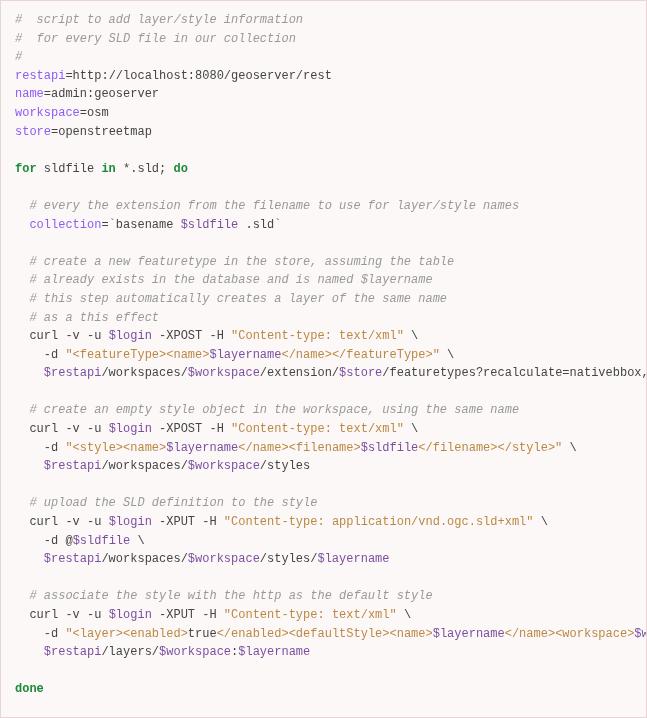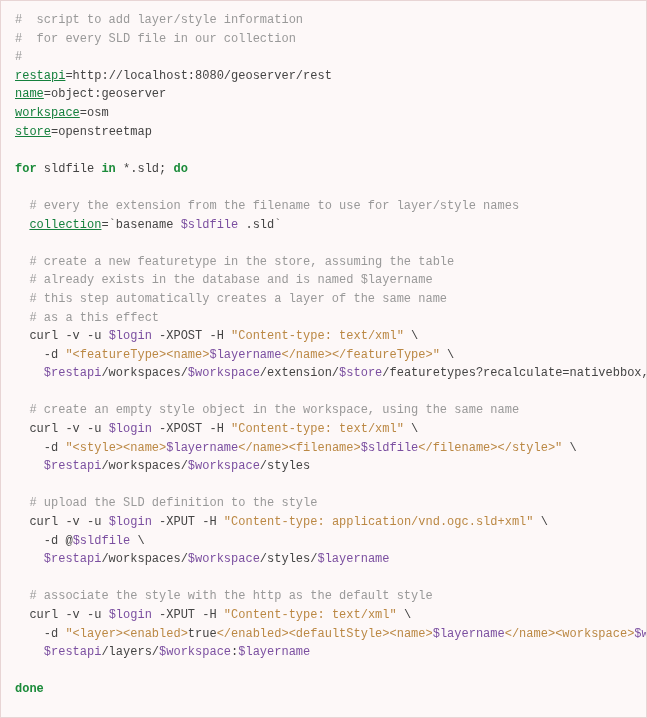--- a/index.html
+++ b/index.html
@@ -24,36 +24,36 @@
   }
   .code-block::-webkit-scrollbar {
     height: 14px;
   }
   .code-block::-webkit-scrollbar-track {
     background: #f1f1f1;
   }
   .code-block::-webkit-scrollbar-thumb {
     background: #c7c7c7;
   }
-  .c  { color: #999999; }  
-  .nv { color: #15803d; text-decoration: underline; }                       
+  .c  { color: #999999; font-style: italic; }  
+  .nv { color: #8b5cf6; }                       
   .vr { color: #7b4fa0; }                       
   .s  { color: #bb8844; }                       
   .sv { color: #7b4fa0; }                       
   .kw { color: #1b8b3a; font-weight: bold; }    
   .bq { color: #555555; }                       
 </style>
 </head>
 <body>
 
 <div class="code-block"><span class="c">#  script to add layer/style information</span>
 <span class="c">#  for every SLD file in our collection</span>
 <span class="c">#</span>
 <span class="nv">restapi</span><span>=http://localhost:8080/geoserver/rest</span>
-<span class="nv">name</span><span>=object:geoserver</span>
+<span class="nv">name</span><span>=admin:geoserver</span>
 <span class="nv">workspace</span><span>=osm</span>
 <span class="nv">store</span><span>=openstreetmap</span>
 
 <span class="kw">for</span><span> sldfile </span><span class="kw">in</span><span> *.sld; </span><span class="kw">do</span>
 
   <span class="c"># every the extension from the filename to use for layer/style names</span>
   <span class="nv">collection</span><span>=</span><span class="bq">`</span><span>basename </span><span class="vr">$sldfile</span><span> .sld</span><span class="bq">`</span>
 
   <span class="c"># create a new featuretype in the store, assuming the table</span>
   <span class="c"># already exists in the database and is named $layername</span>

